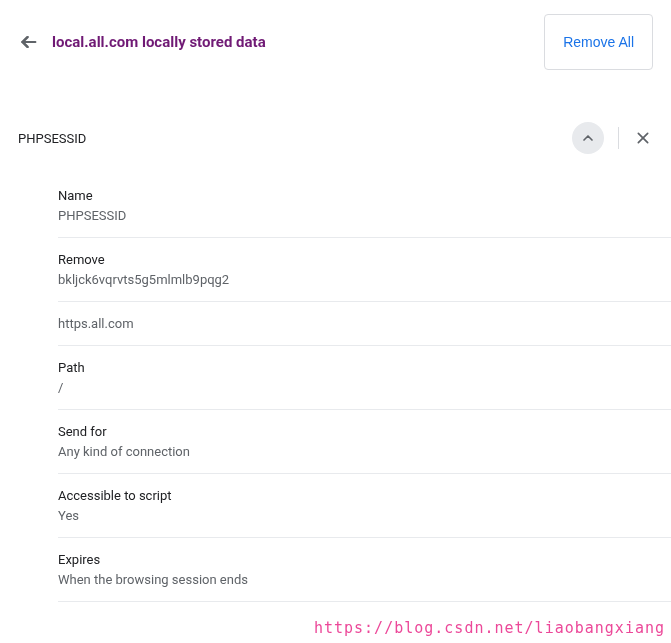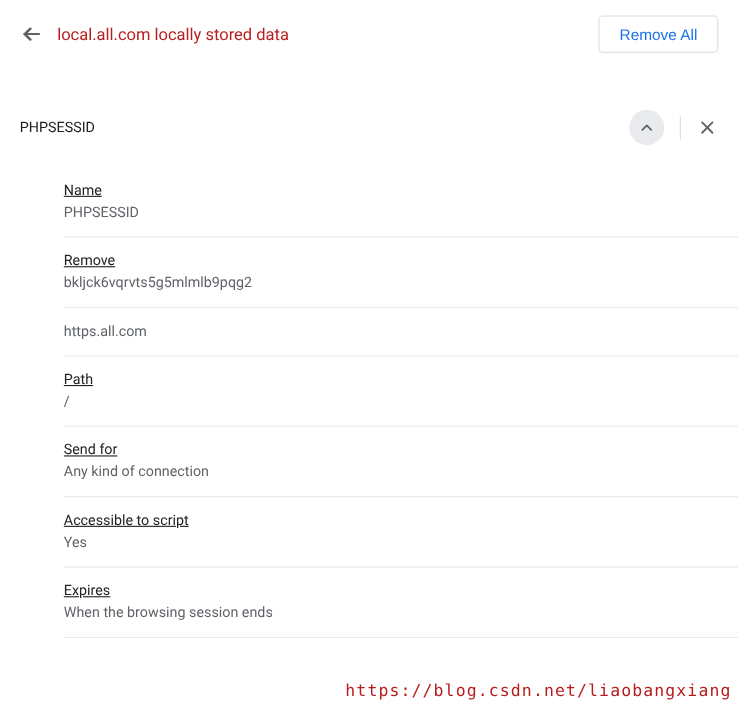--- a/index.html
+++ b/index.html
@@ -30,30 +30,30 @@
       height: 20px;
       color: #5f6368;
       margin-right: 14px;
       cursor: pointer;
       display: flex;
       align-items: center;
       justify-content: center;
     }
     .header-title {
       font-size: 15px;
-      color: #b91c1c;
-      font-weight: 400;
+      color: #701a75;
+      font-weight: 700;
     }
     .remove-all-btn {
       border: 1px solid #dadce0;
       background: #fff;
       color: #1a73e8;
       font-size: 14px;
       font-weight: 500;
-      padding: 8px 18px;
+      padding: 19px 18px;
       border-radius: 4px;
       cursor: pointer;
     }
     .cookie-header {
       display: flex;
       align-items: center;
       justify-content: space-between;
       padding: 38px 18px 12px 18px;
     }
     .cookie-name-title {
@@ -98,33 +98,32 @@
       padding: 14px 18px 14px 0;
       border-bottom: 1px solid #e8eaed;
     }
     .detail-row:first-child {
       padding-top: 22px;
     }
     .detail-label {
       font-size: 13px;
       color: #202124;
       margin-bottom: 5px;
-      text-decoration: underline;
     }
     .detail-value {
       font-size: 13px;
       color: #5f6368;
     }
     .watermark {
       position: absolute;
       bottom: 6px;
       right: 6px;
       font-family: monospace;
       font-size: 15px;
-      color: #b91c1c;
+      color: #ec4899;
       letter-spacing: 1px;
       pointer-events: none;
     }
   </style>
 </head>
 <body>
 
 <div class="header">
   <div class="header-left">
     <div class="back-arrow">

